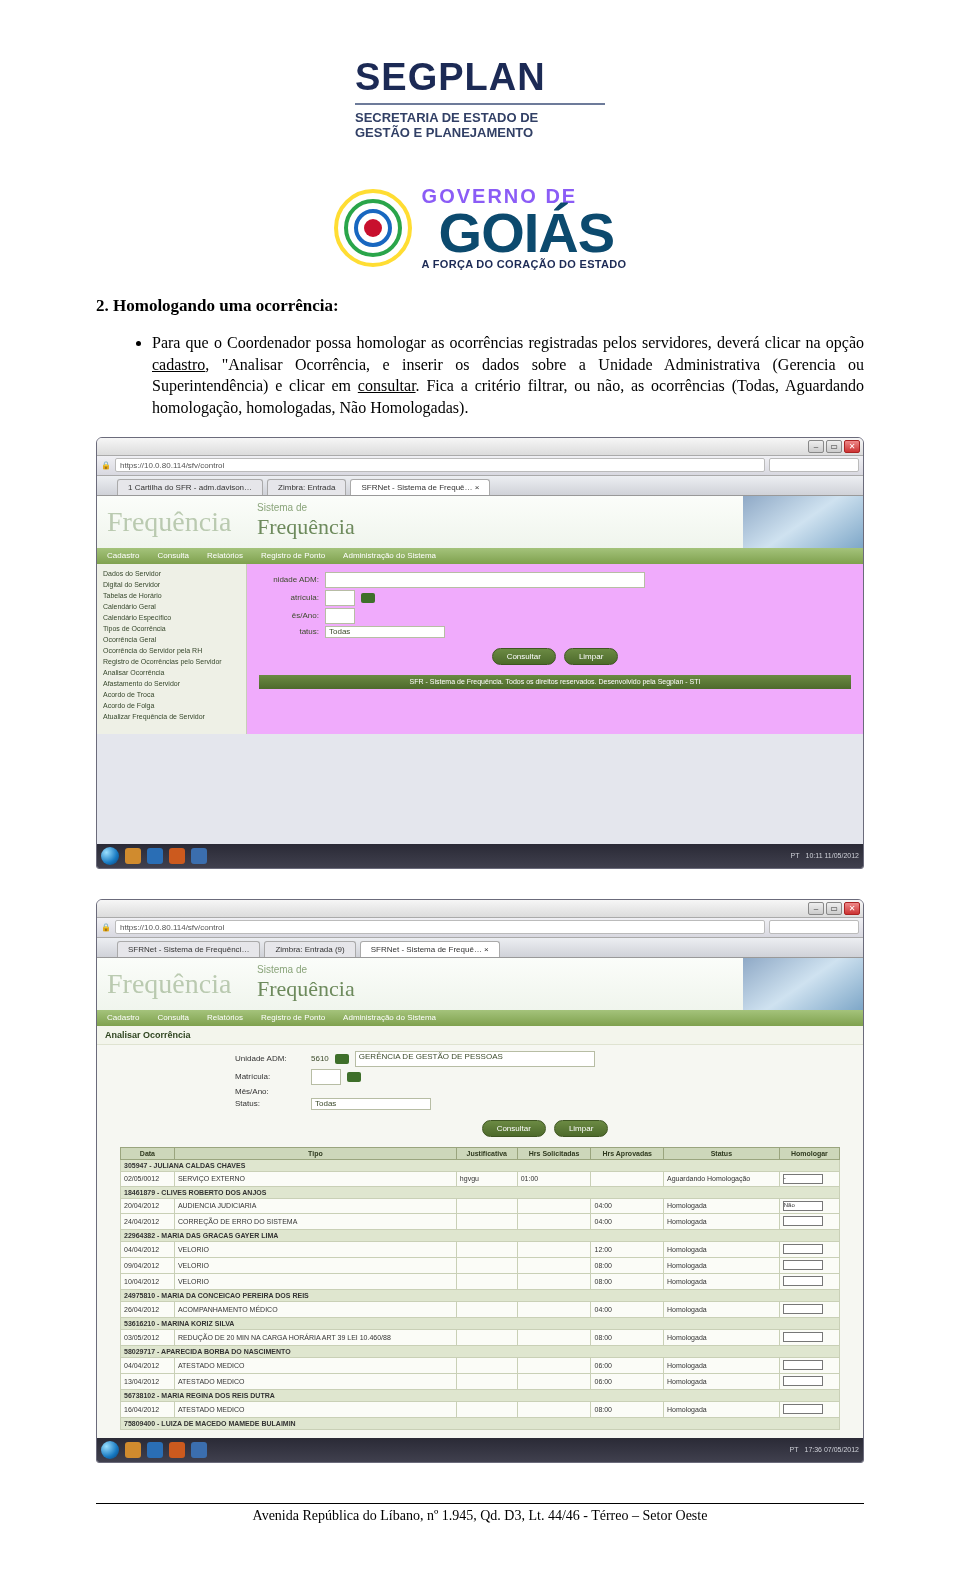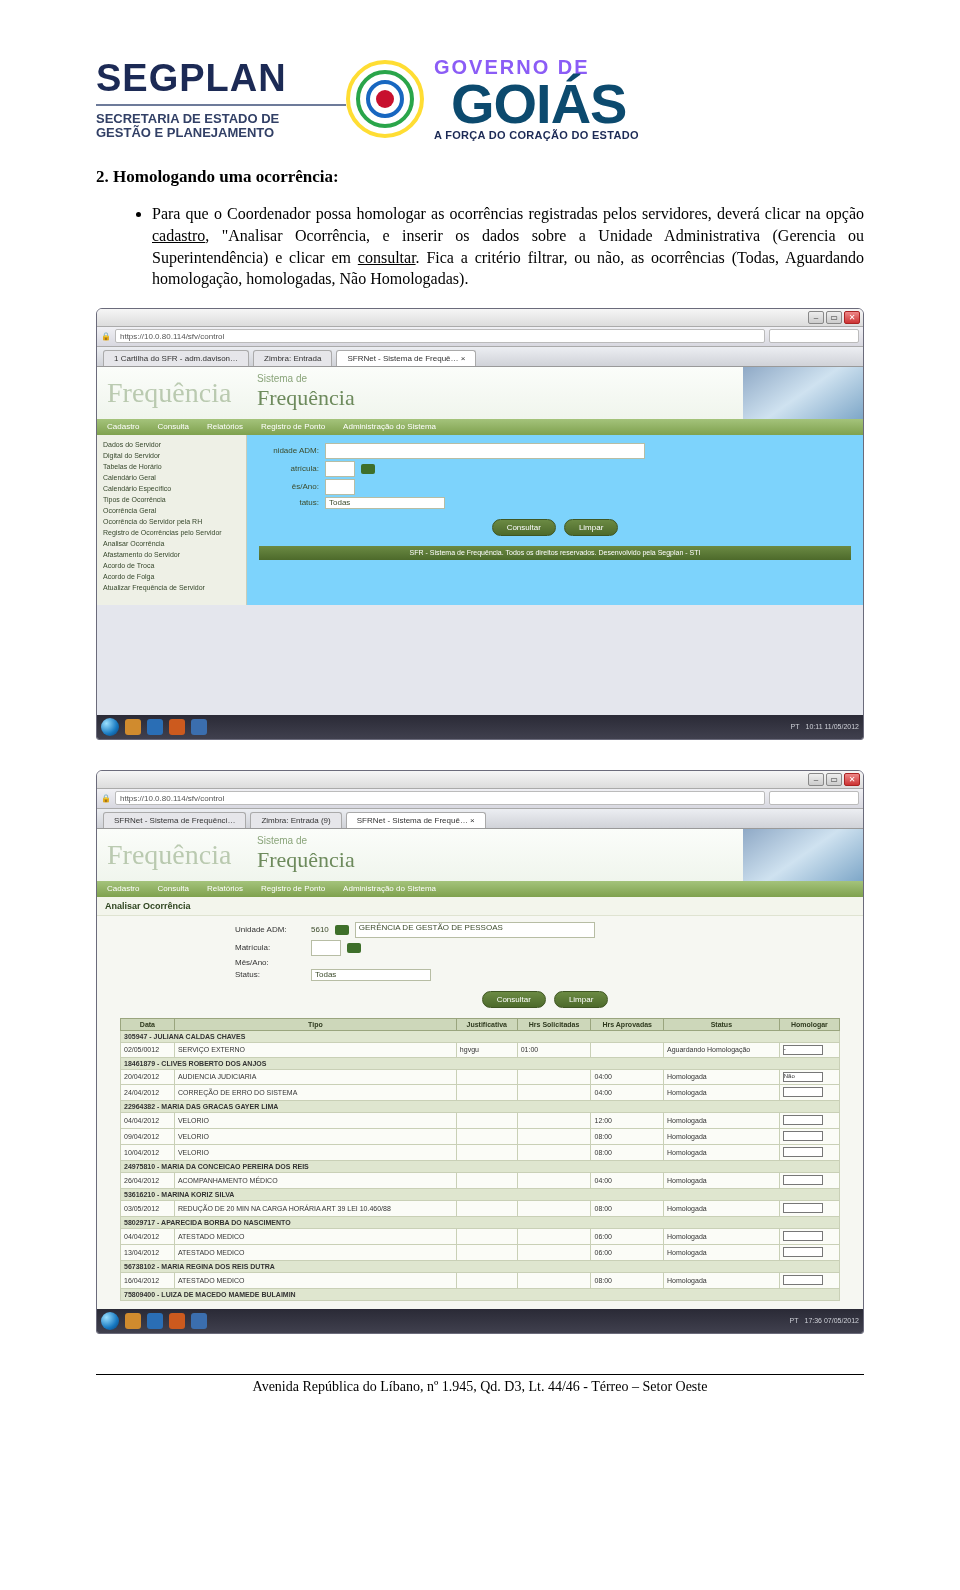--- a/index.html
+++ b/index.html
@@ -1,19 +1,19 @@
 <!DOCTYPE html>
 <html><head>
 <meta charset="utf-8">
 <style>
   * { box-sizing: border-box; margin: 0; padding: 0; }
   html, body { width: 960px; background: #fff; font-family: "Times New Roman", serif; color: #000; }
   .page { width: 960px; padding: 56px 96px 40px 96px; }
   
-  .hdr { display: flex; align-items: flex-end; margin-bottom: 26px; }
+  .hdr { display: flex; align-items: center; gap: 44px; margin-bottom: 26px; flex-direction: column; }
   .logo-segplan { width: 250px; }
   .logo-segplan .title { font-family: Arial, sans-serif; font-size: 38px; font-weight: 800; letter-spacing: 1px; color: #1c2a55; }
   .logo-segplan hr { border: none; border-top: 2px solid #6d7b9a; margin: 4px 0 6px; }
   .logo-segplan .sub { font-family: Arial, sans-serif; font-size: 13px; font-weight: 700; color: #324066; line-height: 1.15; }
   .logo-goias { display: flex; align-items: center; gap: 10px; }
   .emblem { width: 78px; height: 78px; position: relative; }
   .emblem .ring { position: absolute; border-radius: 50%; }
   .emblem .r1 { inset: 0; border: 4px solid #ffdd33; }
   .emblem .r2 { inset: 10px; border: 4px solid #2aa54a; }
   .emblem .r3 { inset: 20px; border: 4px solid #1867c0; }
@@ -26,31 +26,31 @@
   ul.bullets { list-style: disc; padding-left: 56px; margin-bottom: 18px; }
   ul.bullets li { font-size: 16px; line-height: 1.35; text-align: justify; margin-bottom: 14px; }
   .ul { text-decoration: underline; }
   
   .shot { width: 100%; border: 1px solid #6b6b7b; border-radius: 6px 6px 3px 3px; overflow: hidden; font-family: "Segoe UI", Tahoma, sans-serif; font-size: 8px; color: #333; background:#eaeaf0; margin-bottom: 30px; }
   .winbar { height: 18px; background: linear-gradient(#f6f6f6,#dcdcdc); border-bottom: 1px solid #aaa; display:flex; align-items:center; justify-content:flex-end; padding:0 3px; gap:2px;}
   .winbtn { width:16px; height:13px; border:1px solid #888; border-radius:2px; background:linear-gradient(#eee,#ccc); display:flex;align-items:center;justify-content:center;font-size:8px;}
   .winbtn.red{background:linear-gradient(#e88,#c33);color:#fff;border-color:#a22;}
   .addrbar{height:20px;background:linear-gradient(#f0f0f4,#d8d8e0);border-bottom:1px solid #aaa;display:flex;align-items:center;padding:0 4px;gap:4px;}
   .urlbox{flex:1;height:14px;background:#fff;border:1px solid #bbb;border-radius:2px;padding:0 4px;display:flex;align-items:center;color:#555;}
-  .tabstrip{height:20px;background:linear-gradient(#eceef2,#d0d2d8);display:flex;align-items:flex-end;padding:0 6px;gap:4px;border-bottom:1px solid #999;}
+  .tabstrip{height:20px;background:linear-gradient(#eceef2,#d0d2d8);display:flex;align-items:flex-end;padding:0 20px;gap:4px;border-bottom:1px solid #999;}
   .btab{padding:3px 10px;border:1px solid #aaa;border-bottom:none;border-radius:3px 3px 0 0;background:#e6e6ea;font-size:8px;white-space:nowrap;}
   .btab.active{background:#fff;}
   .appbanner{height:52px;background:linear-gradient(#fbfdfa,#f0f5ed);position:relative;display:flex;align-items:center;padding-left:10px;}
   .appbanner .brand{color:#8aa47a;font-family:Georgia,serif;font-size:28px;opacity:.55;}
   .appbanner .sys{position:absolute;left:160px;top:6px;color:#8aa47a;font-size:10px;}
   .appbanner .freq{position:absolute;left:160px;top:18px;color:#6d8a5c;font-size:22px;font-family:Georgia,serif;}
   .appbanner .photo{position:absolute;right:0;top:0;width:120px;height:52px;background:linear-gradient(145deg,#8fa9c6 0%,#cfe2f0 50%,#7ea7c8 100%);}
   .menubar{height:16px;background:linear-gradient(#a4c37b,#7fa14e);color:#fff;display:flex;align-items:center;gap:18px;padding:0 10px;font-size:8px;}
   .menubar span{white-space:nowrap;}
-  .content1{display:flex;background:#7dd3fc;min-height:170px;}
+  .content1{display:flex;background:#f0abfc;min-height:170px;}
   .sidemenu{width:150px;background:#eef0e6;border-right:1px solid #c9cdb9;padding:4px 0;}
   .sidemenu div{font-size:7px;color:#35462a;padding:2px 6px;white-space:nowrap;}
   .formarea{flex:1;padding:6px 12px;}
   .formrow{display:flex;align-items:center;gap:6px;margin:2px 0;font-size:8px;color:#3b4a2a;}
   .formrow .lbl{width:60px;text-align:right;}
   .formrow .inp{height:16px;border:1px solid #b7bda4;background:#fff;}
   .formrow .big{width:320px;}
   .formrow .sm{width:30px;}
   .formrow .chip{width:14px;height:10px;background:#3e6f2a;border-radius:2px;}
   .formrow .sel{width:120px;height:12px;border:1px solid #b7bda4;background:#fff;padding:0 3px;}

